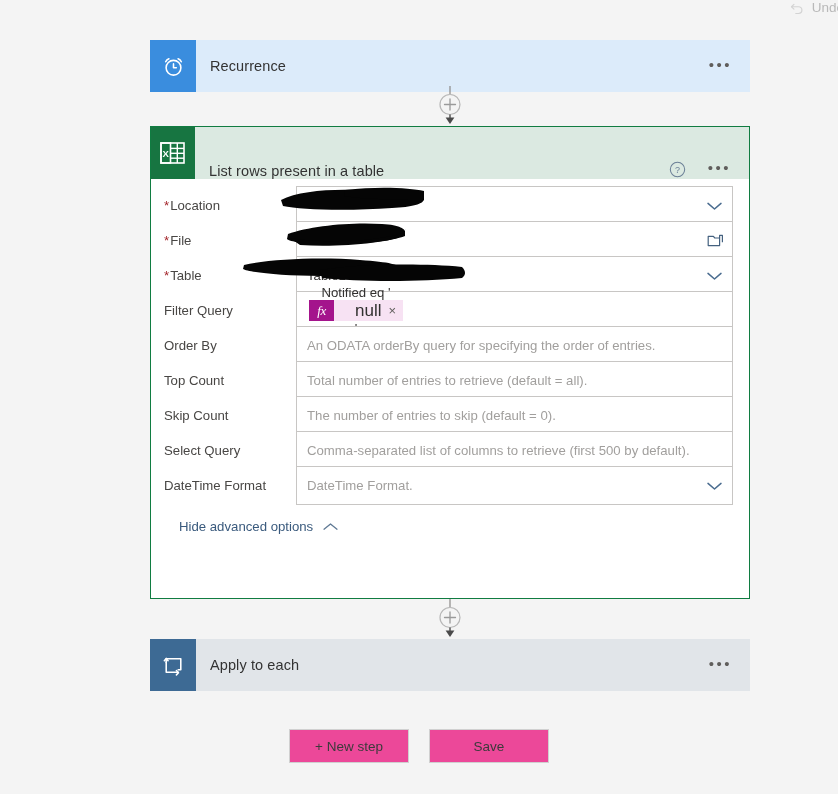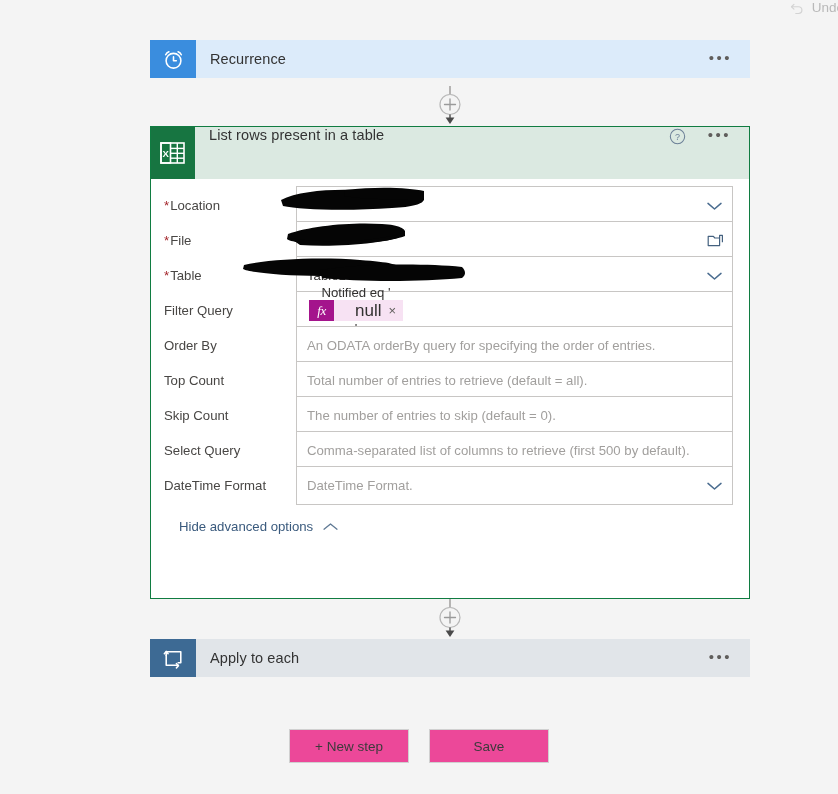--- a/index.html
+++ b/index.html
@@ -50,21 +50,21 @@
     top: 0;
     width: 838px;
     height: 794px;
   }
 
   
   .card {
     position: absolute;
     left: 150px;
     width: 600px;
-    height: 38px;
+    height: 52px;
     display: flex;
     align-items: stretch;
     box-sizing: border-box;
   }
   .card-icon {
     width: 46px;
     min-width: 46px;
     display: flex;
     align-items: center;
     justify-content: center;
@@ -135,21 +135,21 @@
     width: 44px;
     min-width: 44px;
     background: #177541;
     display: flex;
     align-items: center;
     justify-content: center;
   }
   .excel-header .hdr-body {
     flex: 1;
     display: flex;
-    align-items: flex-start;
+    align-items: flex-end;
     justify-content: space-between;
     padding: 0 18px 0 14px;
     box-sizing: border-box;
   }
   .hdr-actions {
     display: flex;
     align-items: center;
     gap: 22px;
   }
   .help-icon { cursor: pointer; display: block; }

